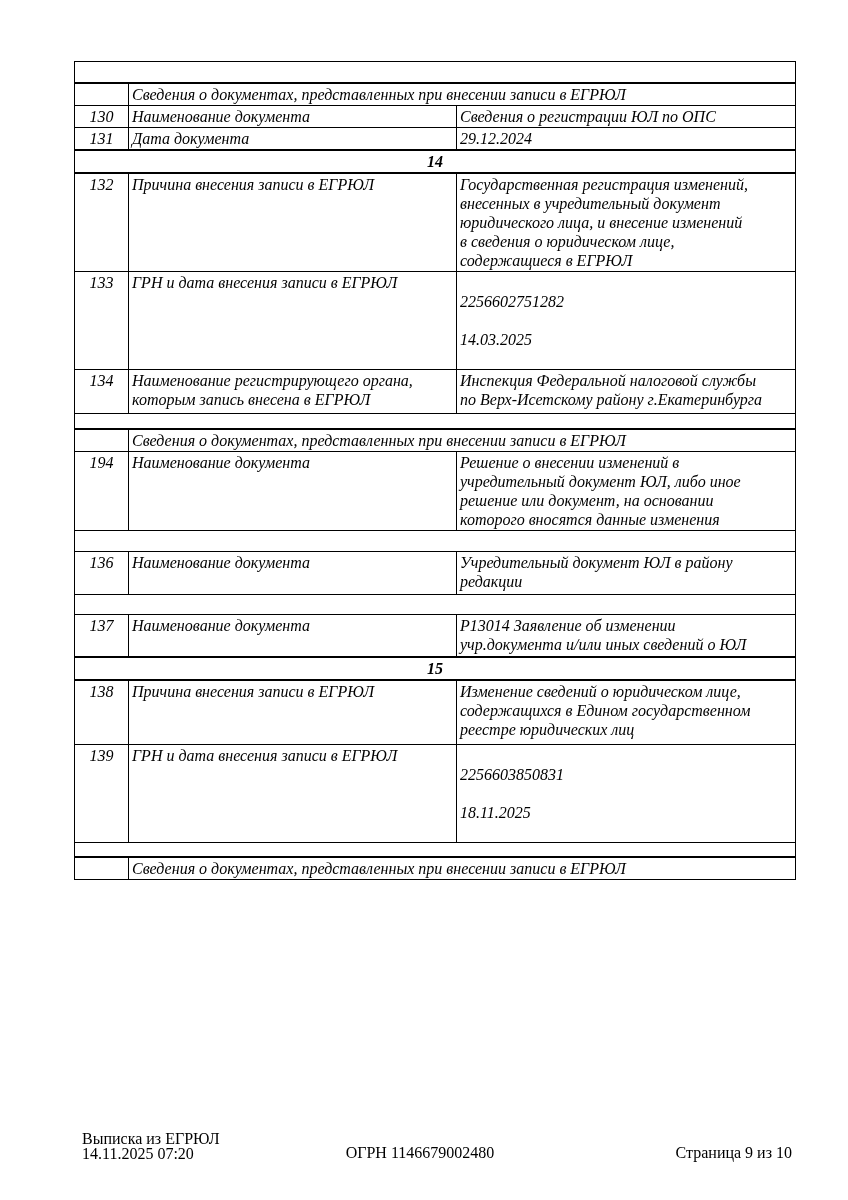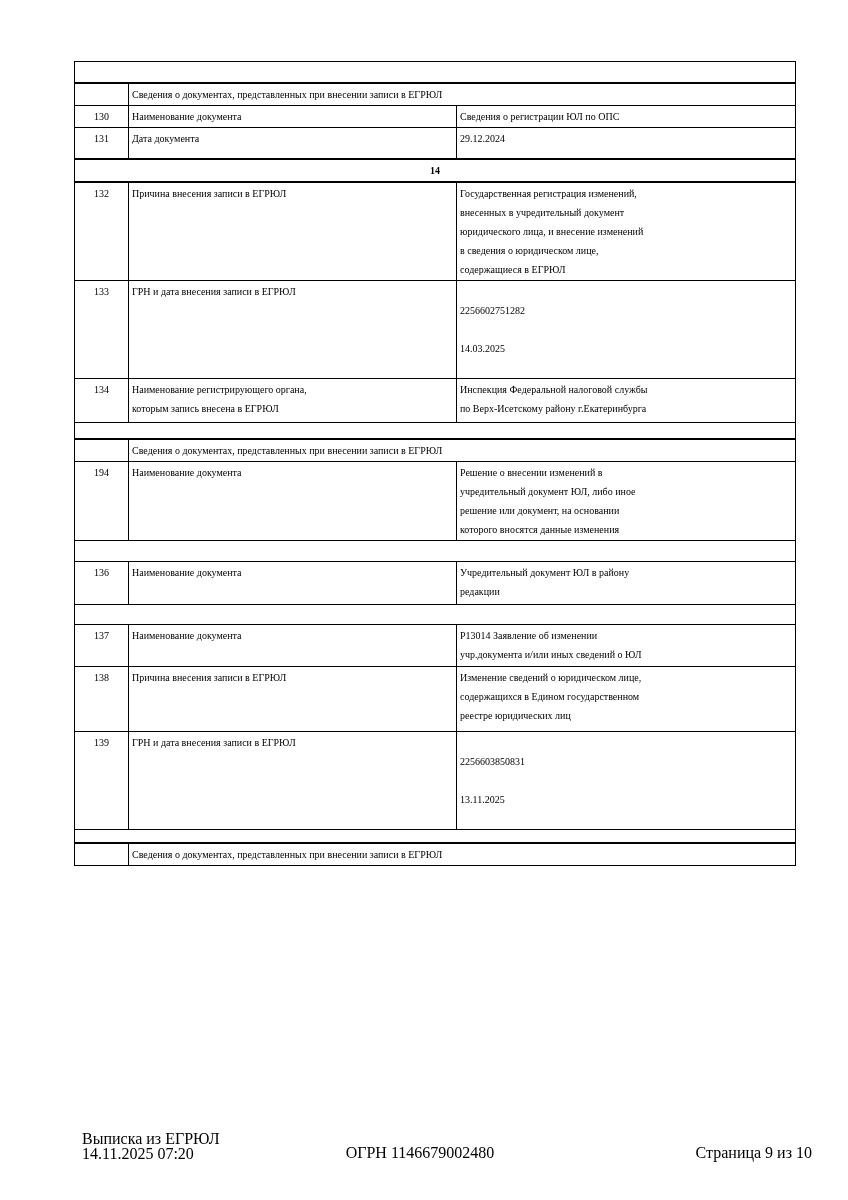--- a/index.html
+++ b/index.html
@@ -12,22 +12,23 @@
     font-family: "Liberation Serif", serif;
     overflow: hidden;
   }
   table.doc-table {
     position: absolute;
     left: 74px;
     top: 61px;
     width: 721px;
     border-collapse: collapse;
     table-layout: fixed;
-    font-size: 10px;
+    font-size: 16px;
     line-height: 19px;
+    font-style: italic;
   }
   .doc-table td {
     border: 1px solid #000000;
     padding: 1px 3px 1px 3px;
     vertical-align: top;
     overflow: hidden;
     white-space: pre-line;
   }
   .doc-table td.c-num { text-align: center; padding-left: 1px; padding-right: 1px; }
   .doc-table tr.r-section td {
@@ -35,21 +36,21 @@
     text-align: center;
     border-top: 2px solid #000000;
     border-bottom: 2px solid #000000;
   }
   .doc-table tr.r-hdr td { border-top: 2px solid #000000; }
   .doc-table tr.r-spacer td { padding: 0; }
   .grn-line { white-space: nowrap; }
   .footer { font-size: 16px; line-height: 14.5px; }
   .footer-left   { position: absolute; left: 82px;  top: 1132px; }
   .footer-center { position: absolute; left: 0; width: 840px; top: 1146px; text-align: center; }
-  .footer-right  { position: absolute; right: 36px; top: 1146px; text-align: right; }
+  .footer-right  { position: absolute; right: 56px; top: 1146px; text-align: right; }
 </style>
 </head>
 <body>
 
 <div class="page">
 
   <table class="doc-table">
     <colgroup>
       <col style="width:54px">
       <col style="width:328px">
@@ -64,21 +65,21 @@
         <td class="c-num"></td>
         <td colspan="2">Сведения о документах, представленных при внесении записи в ЕГРЮЛ</td>
       </tr>
 
       <tr style="height:22px">
         <td class="c-num">130</td>
         <td>Наименование документа</td>
         <td>Сведения о регистрации ЮЛ по ОПС</td>
       </tr>
 
-      <tr style="height:32px">
+      <tr style="height:22px">
         <td class="c-num">131</td>
         <td>Дата документа</td>
         <td>29.12.2024</td>
       </tr>
 
       <tr class="r-section" style="height:22px">
         <td colspan="3">14</td>
       </tr>
 
       <tr style="height:96px">
@@ -141,35 +142,38 @@
         <td colspan="3"></td>
       </tr>
 
       <tr style="height:42px">
         <td class="c-num">137</td>
         <td>Наименование документа</td>
         <td>Р13014 Заявление об изменении
 учр.документа и/или иных сведений о ЮЛ</td>
       </tr>
 
+      <tr class="r-section" style="height:23px">
+        <td colspan="3">15</td>
+      </tr>
 
       <tr style="height:65px">
         <td class="c-num">138</td>
         <td>Причина внесения записи в ЕГРЮЛ</td>
         <td>Изменение сведений о юридическом лице,
 содержащихся в Едином государственном
 реестре юридических лиц</td>
       </tr>
 
       <tr style="height:44px">
         <td class="c-num">139</td>
         <td>ГРН и дата внесения записи в ЕГРЮЛ</td>
         <td>
           <div class="grn-line">2256603850831</div>
-          <div class="grn-line">13.11.2025</div>
+          <div class="grn-line">18.11.2025</div>
         </td>
       </tr>
 
 
       <tr class="r-spacer" style="height:14px">
         <td colspan="3"></td>
       </tr>
 
       <tr class="r-hdr" style="height:22px">
         <td class="c-num"></td>

